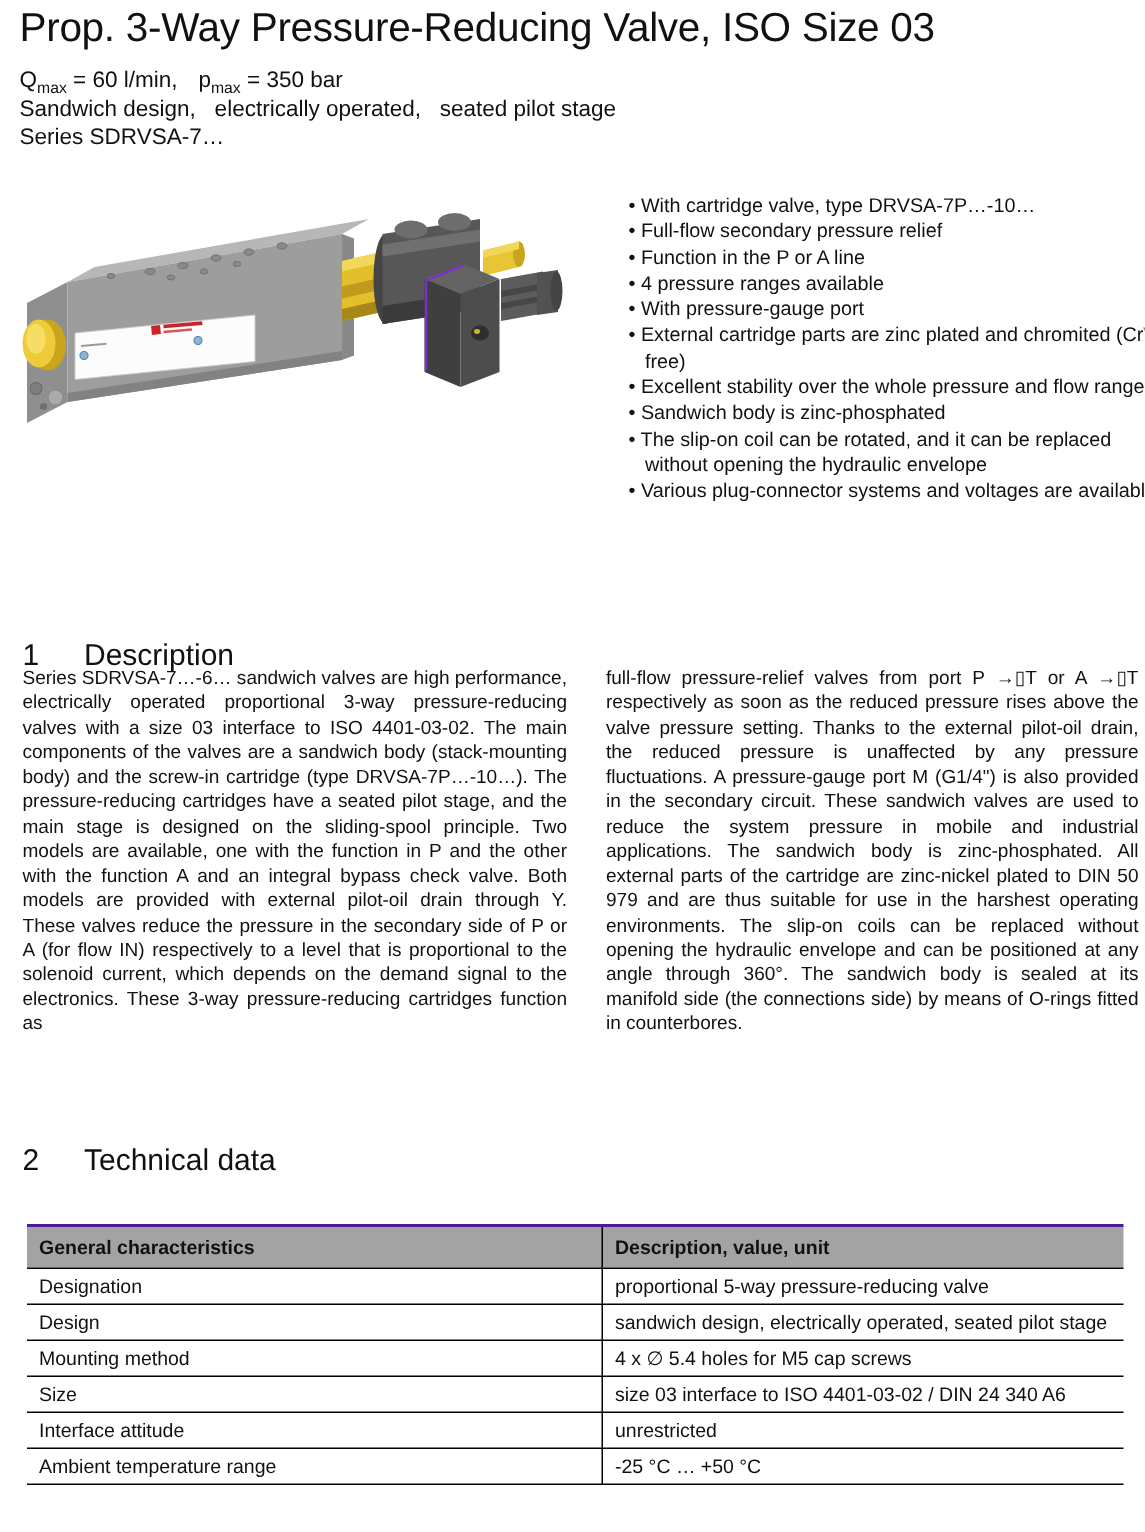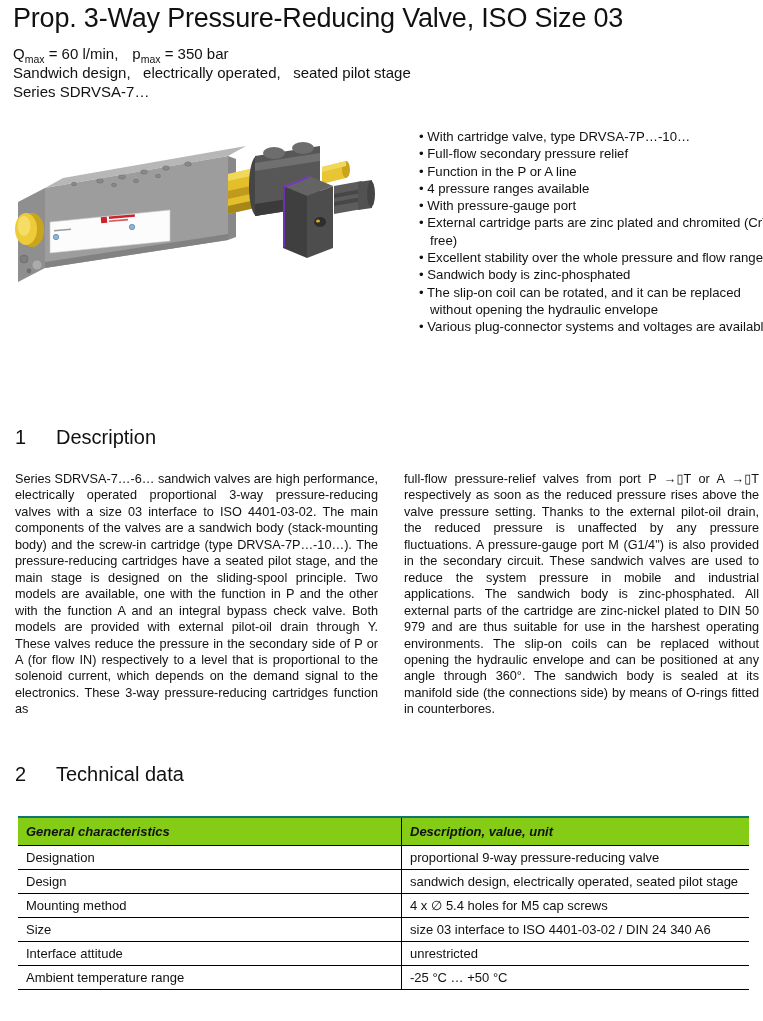--- a/index.html
+++ b/index.html
@@ -17,32 +17,32 @@
   .features{left:419px;top:128px;width:364px;list-style:none;margin:0;padding:0;
             font-size:13.2px;line-height:17.3px;color:#111;}
   .features li{padding-left:11px;text-indent:-11px;}
   .features li::before{content:"• ";}
 
   .sec-head{left:15px;display:flex;font-size:20px;color:#111;}
   .sec-head .num{width:41px;}
   .h-desc{top:426px;}
   .h-tech{top:763px;}
 
-  .desc-cols{left:15px;top:471px;width:744px;display:flex;gap:26px;}
+  .desc-cols{left:15px;top:444px;width:744px;display:flex;gap:26px;}
   .desc-col{font-size:12.7px;line-height:16.45px;text-align:justify;color:#111;}
   .desc-col.c1{width:363px;}
   .desc-col.c2{width:355px;}
 
   table.tech{left:18px;top:816px;width:731px;border-collapse:collapse;
              font-size:13px;color:#111;table-layout:fixed;}
   table.tech td,table.tech th{border-bottom:1.5px solid #000;text-align:left;
              font-weight:normal;padding:0 6px 0 8px;vertical-align:middle;}
   table.tech tr{height:24px;}
   table.tech tr.hdr{height:28px;}
-  table.tech tr.hdr th{background:#84cc16;font-weight:bold;border-top:2px solid #0f766e;font-style:italic;}
+  table.tech tr.hdr th{background:#a3a3a3;font-weight:bold;border-top:2px solid #4c1d95;}
   table.tech td:first-child,table.tech th:first-child{border-right:1.5px solid #000;width:369px;}
 </style>
 </head>
 <body>
 
 <div class="abs page-title">Prop. 3-Way Pressure-Reducing Valve, ISO Size 03</div>
 
 <div class="abs sub-line sub1"><span>Q</span><sub>max</sub><span> = 60 l/min,</span><span class="pgap">p</span><sub>max</sub><span> = 350 bar</span></div>
 <div class="abs sub-line sub2">Sandwich design,   electrically operated,   seated pilot stage</div>
 <div class="abs sub-line sub3">Series SDRVSA-7…</div>
@@ -151,21 +151,21 @@
 </div>
 
 <table class="abs tech">
   <tbody>
       <tr class="hdr">
     <th>General characteristics</th>
     <th>Description, value, unit</th>
   </tr>
   <tr>
     <td>Designation</td>
-    <td>proportional 9-way pressure-reducing valve</td>
+    <td>proportional 5-way pressure-reducing valve</td>
   </tr>
   <tr>
     <td>Design</td>
     <td>sandwich design, electrically operated, seated pilot stage</td>
   </tr>
   <tr>
     <td>Mounting method</td>
     <td>4 x ∅ 5.4 holes for M5 cap screws</td>
   </tr>
   <tr>

